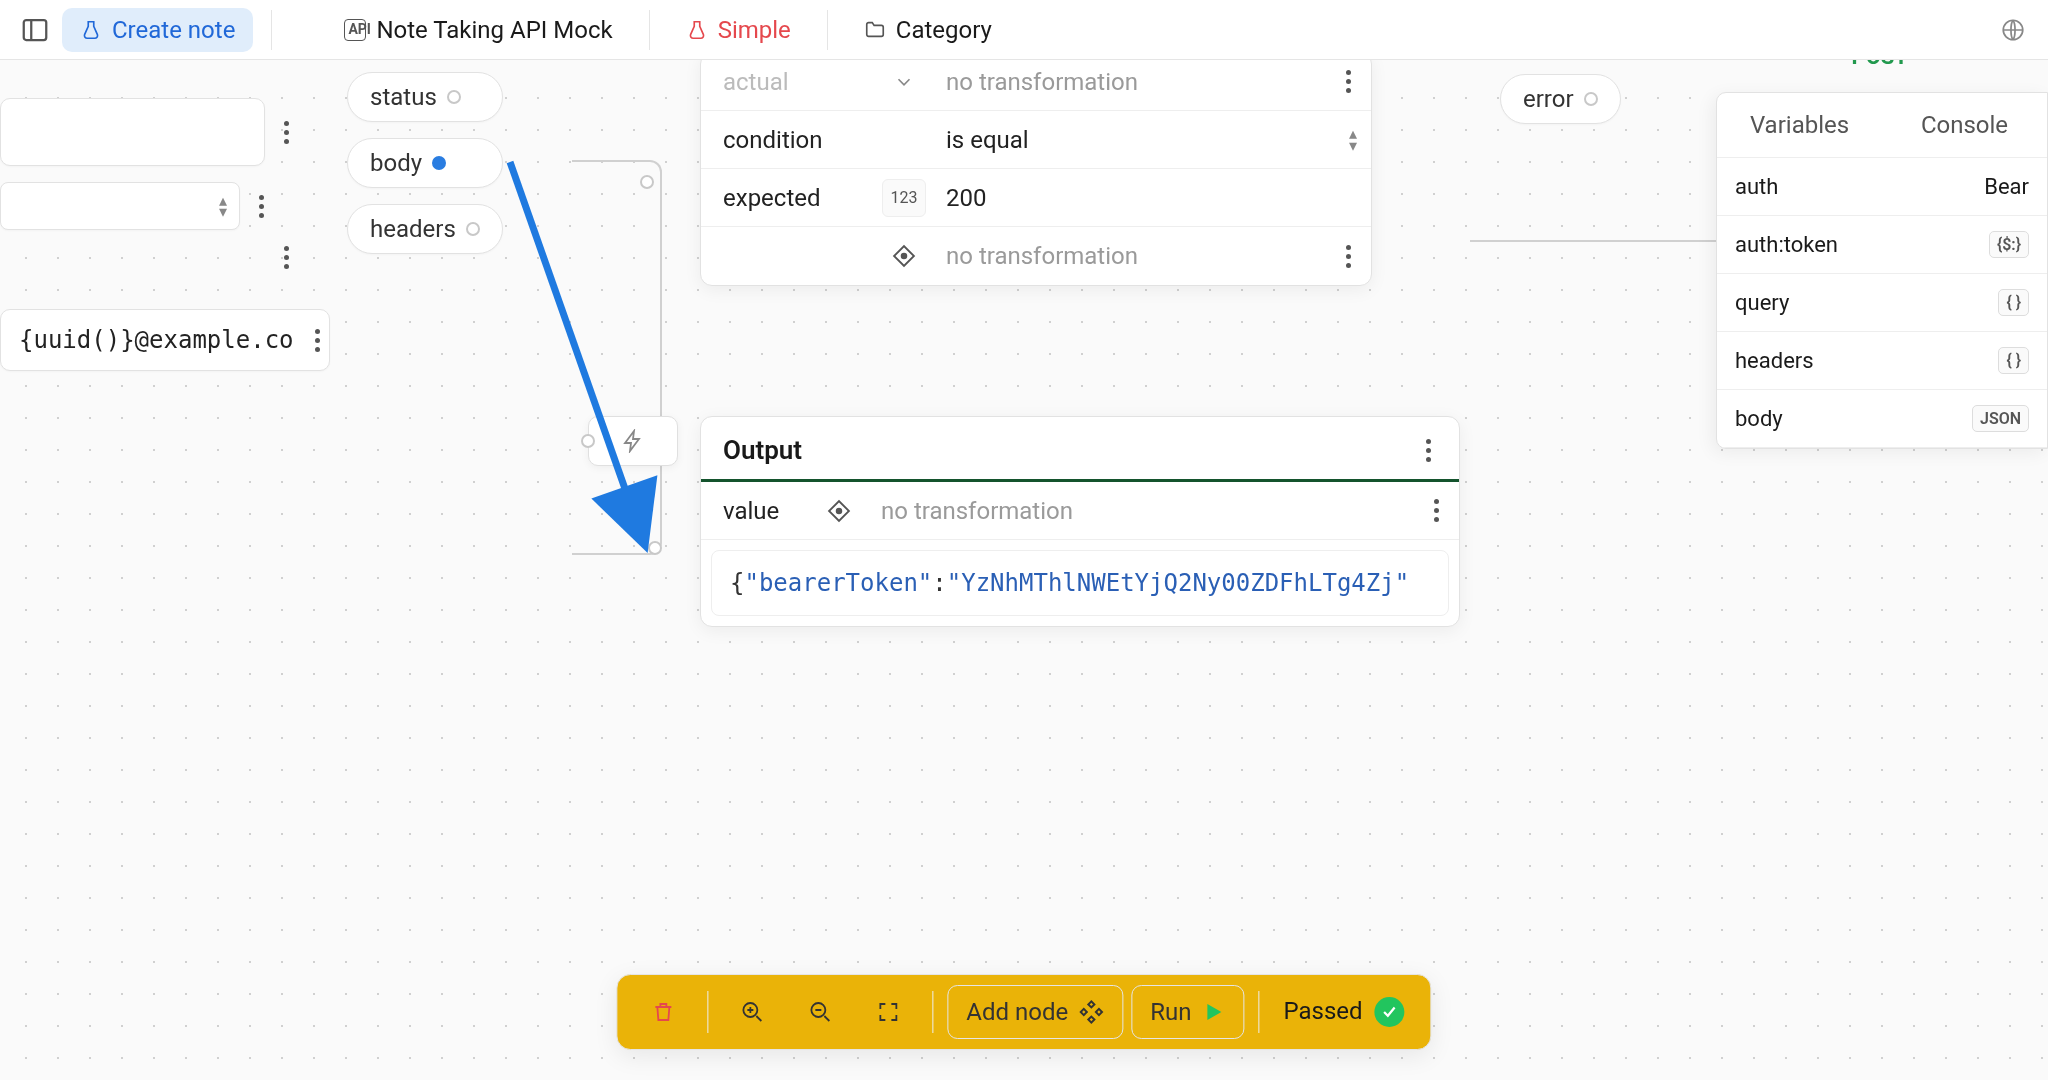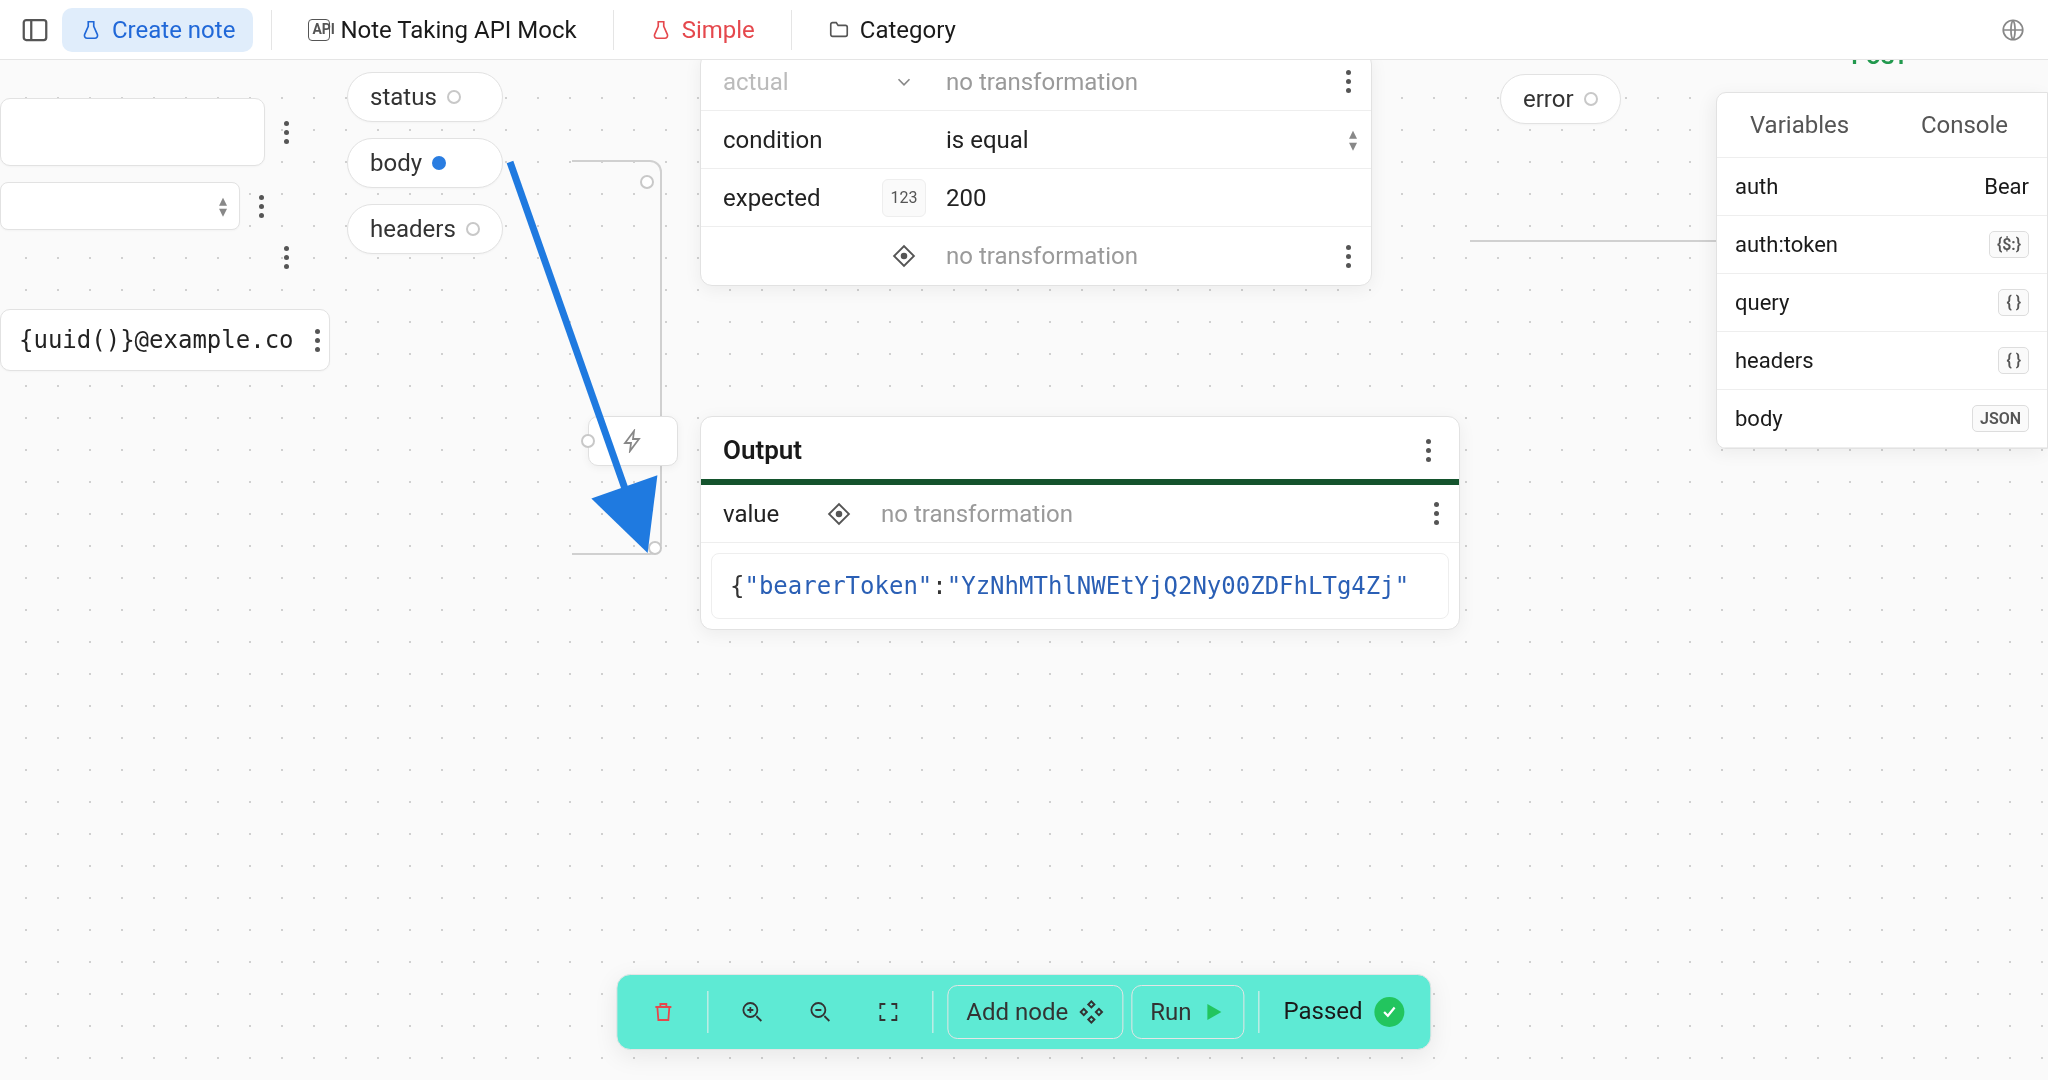--- a/index.html
+++ b/index.html
@@ -98,21 +98,21 @@
   .panel {
     position: absolute;
     background: #fff;
     border: 1px solid #e2e2e2;
     border-radius: 12px;
     box-shadow: 0 4px 18px rgba(0,0,0,0.06);
   }
   .panel-header {
     padding: 18px 22px 14px;
     display:flex; align-items:center; justify-content:space-between;
-    border-bottom: 6px solid #14532d;
+    border-bottom: 3px solid #14532d;
   }
   .panel-title { font-size: 26px; font-weight: 600; }
   .row {
     display: grid;
     grid-template-columns: 175px 56px 1fr 40px;
     align-items: center;
     border-bottom: 1px solid #eee;
     min-height: 58px;
   }
   .row:last-child { border-bottom:none;}
@@ -171,21 +171,21 @@
   .mini-node { position:absolute; left:588px; top:416px; width:90px; height:50px; background:#fff; border:1px solid #e0e0e0; border-radius:10px; box-shadow:0 2px 8px rgba(0,0,0,0.05); display:flex; align-items:center; justify-content:center;}
   
   .inspector { position:absolute; right:0; top:92px; width:332px; background:#fff; border:1px solid #e2e2e2; border-radius:10px 0 0 10px; box-shadow:-4px 4px 18px rgba(0,0,0,0.06); overflow:hidden;}
   .inspector-tabs{ display:flex; border-bottom:1px solid #eee;}
   .inspector-tab{ flex:1; padding:18px 10px; text-align:center; font-size:24px; color:#555; cursor:pointer;}
   .ins-row{ display:flex; align-items:center; justify-content:space-between; border-bottom:1px solid #eee; height:58px; padding:0 18px; font-size:22px;}
   .ins-badge{ font-size:16px; font-weight:600; padding:3px 7px; border:1px solid #ddd; border-radius:5px; background:#fafafa; color:#555;}
   
   .error-pill{ position:absolute; left:1500px; top:74px;}
   
-  .bottombar{ position:absolute; left:50%; transform:translateX(-50%); bottom:30px; background:#5eead4; border:1px solid #e5e5e5; border-radius:14px; box-shadow:0 6px 24px rgba(0,0,0,0.08); display:flex; align-items:center; gap:8px; padding:10px 16px;margin-top:26px;}
+  .bottombar{ position:absolute; left:50%; transform:translateX(-50%); bottom:30px; background:#eab308; border:1px solid #e5e5e5; border-radius:14px; box-shadow:0 6px 24px rgba(0,0,0,0.08); display:flex; align-items:center; gap:8px; padding:10px 16px;margin-top:26px;}
   .bbtn{ display:flex; align-items:center; gap:10px; padding:12px 18px; font-size:24px; border-radius:10px; cursor:pointer; color:#333;}
   .bbtn.bordered{ border:1px solid #e5e5e5;}
   .bbtn svg{ width:24px; height:24px;}
   .bbtn.add svg{ width:26px; height:26px;}
   .status-pass{ display:flex; align-items:flex-start; gap:12px; padding: 0 10px; font-size:24px;}
   .pass-dot{ width:30px;height:30px;border-radius:50%;background:#22c55e;display:flex;align-items:center;justify-content:center;color:#fff;}
   .vsep{ width:1px; height:42px; background:#eee; margin:0 6px;}
   
   .post-peek{ position:absolute; right:140px; top:44px; font-size:22px; font-weight:700; color:#22994e;}
   
@@ -204,21 +204,21 @@
       </svg>
   </div>
   <div class="tab active">
     <svg viewBox="0 0 24 24" fill="none" stroke="#2068d8" stroke-width="1.8">
         <path d="M9 3h6v5l4 9a3 3 0 01-3 4H8a3 3 0 01-3-4l4-9V3z"></path>
       </svg>
     <span>Create note</span>
   </div>
   <div class="sep"></div>
   <div class="tab">
-    <span class="ic" style="font-size:14px;border:1.5px solid #555;border-radius:4px;padding:1px 3px;font-weight:700;color:#555;">API</span>
+    <span class="ic" style="font-size:14px;border:1.5px solid #555;border-radius:4px;padding:1px 3px;font-weight:700;color:#555;margin-left:36px;">API</span>
     <span>Note Taking API Mock</span>
   </div>
   <div class="sep"></div>
   <div class="tab simple">
     <svg viewBox="0 0 24 24" fill="none" stroke="#e5484d" stroke-width="1.8">
         <path d="M9 3h6v5l4 9a3 3 0 01-3 4H8a3 3 0 01-3-4l4-9V3z"></path>
       </svg>
     <span>Simple</span>
   </div>
   <div class="sep"></div>

